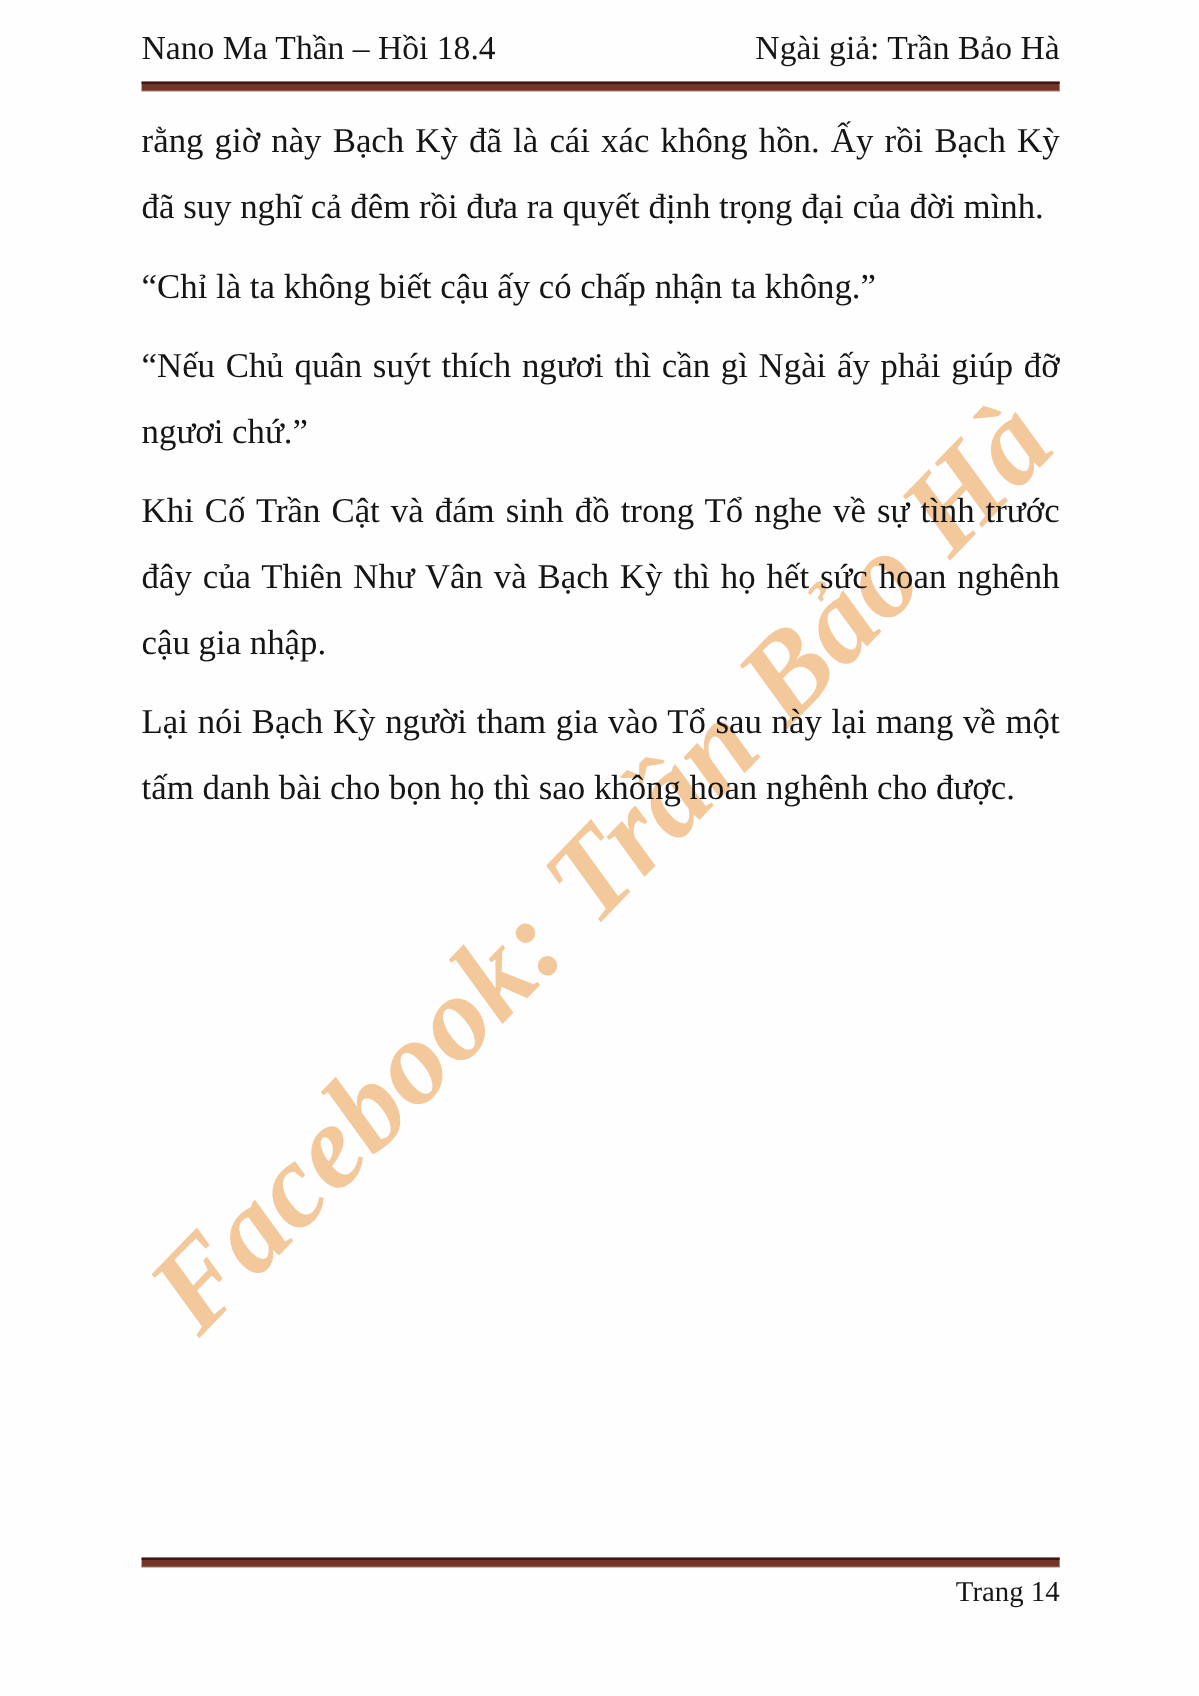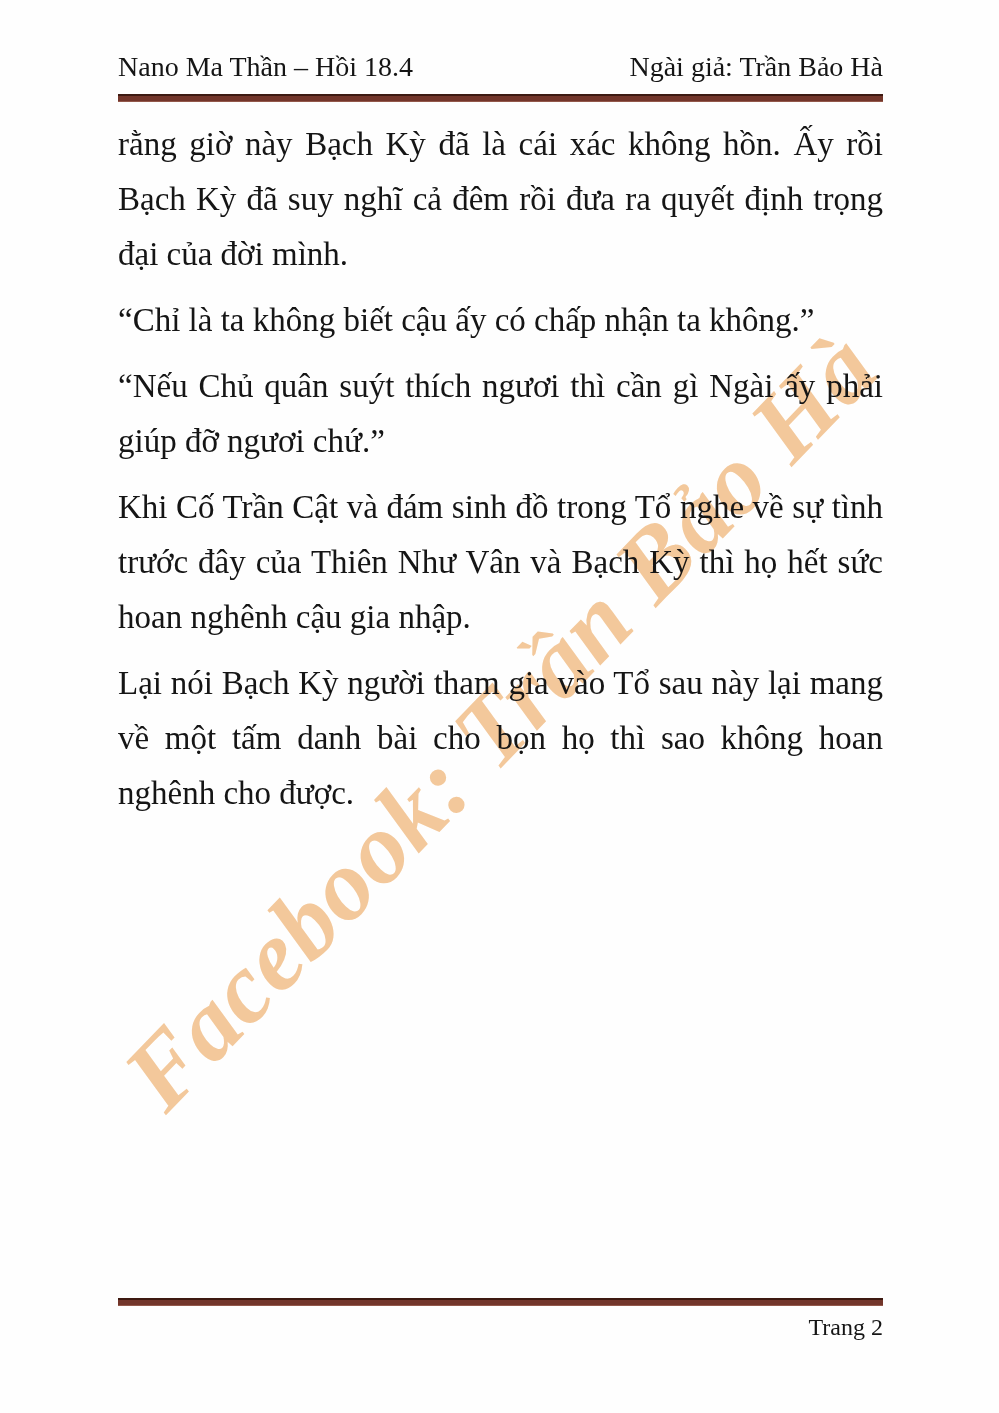--- a/index.html
+++ b/index.html
@@ -36,36 +36,36 @@
     position: absolute;
     left: 118px;
     right: 116px;
     top: 0;
     z-index: 1;
   }
   .page-header {
     display: flex;
     justify-content: space-between;
     align-items: baseline;
-    padding-top: 52px;
+    padding-top: 26px;
     font-size: 28px;
     line-height: 1.1;
   }
   .rule {
     height: 5px;
     background: var(--rule-color, #72352a);
     border-top: 2px solid #3d1911;
     border-bottom: 1px solid #93584a;
   }
   .header-rule {
     margin-top: 11px;
   }
   .body-text {
     margin-top: 15px;
-    font-size: 33px;
+    font-size: 29px;
     line-height: 55px;
     text-align: justify;
   }
   .body-text p {
     margin: 0 0 11px 0;
   }
   .page-footer {
     position: absolute;
     left: 118px;
     right: 116px;
@@ -100,16 +100,16 @@
       <p>“Chỉ là ta không biết cậu ấy có chấp nhận ta không.”</p>
       <p>“Nếu Chủ quân suýt thích ngươi thì cần gì Ngài ấy phải giúp đỡ ngươi chứ.”</p>
       <p>Khi Cố Trần Cật và đám sinh đồ trong Tổ nghe về sự tình trước đây của Thiên Như Vân và Bạch Kỳ thì họ hết sức hoan nghênh cậu gia nhập.</p>
       <p>Lại nói Bạch Kỳ người tham gia vào Tổ sau này lại mang về một tấm danh bài cho bọn họ thì sao không hoan nghênh cho được.</p>
     </div>
 
   </div>
 
   <div class="page-footer">
     <div class="rule"></div>
-    <div class="page-number">Trang 2</div>
+    <div class="page-number">Trang 14</div>
   </div>
 
 </div>
 
 </body></html>

